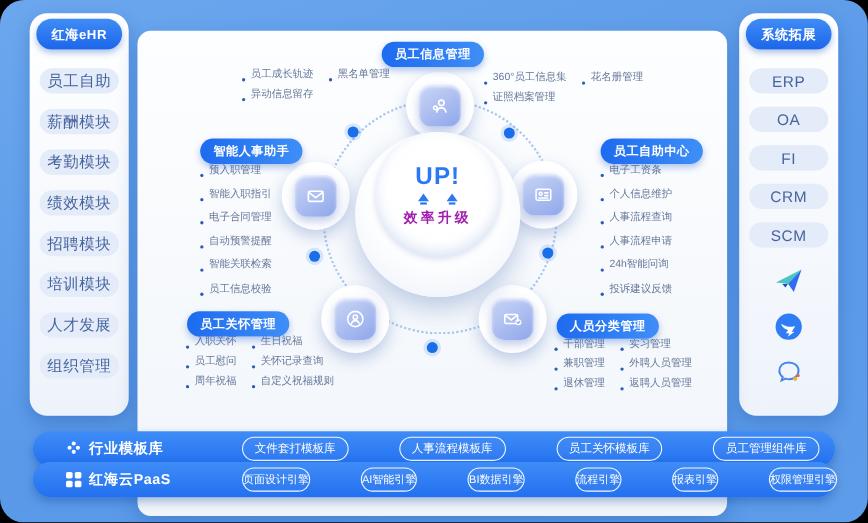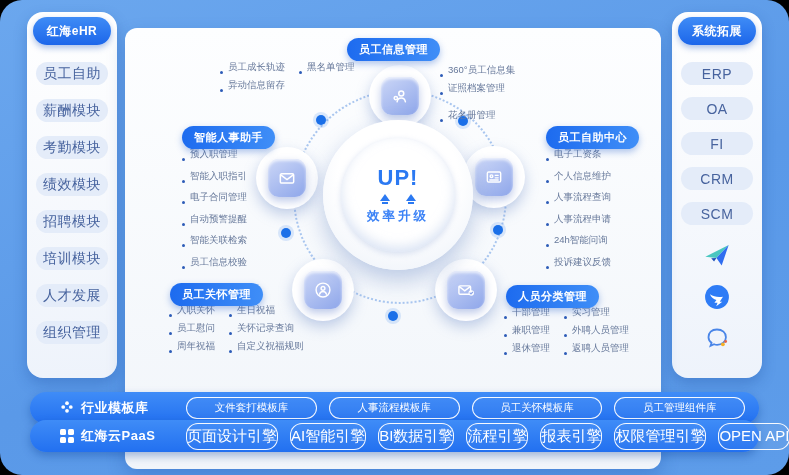--- a/index.html
+++ b/index.html
@@ -52,21 +52,21 @@
   .b-left{left:57px;top:98px;}
   .b-right{left:421px;top:98px;}
   .b-bl{left:45px;top:255px;}
   .b-br{left:381px;top:257px;}
   .li{display:flex;align-items:flex-end;gap:5px;font-size:9.5px;color:#66789a;white-space:nowrap;}
   .li .dot{width:3px;height:3px;border-radius:50%;background:#2d5cb8;flex-shrink:0;}
   .vlist{position:absolute;display:flex;flex-direction:column;gap:8.5px;z-index:5;}
   .cols{position:absolute;display:flex;gap:14px;z-index:5;}
   .cols .col{display:flex;flex-direction:column;gap:5px;}
   .l-topleft{left:95px;top:33px;}
-  .l-topright{left:315px;top:36px;flex-direction:column;}
+  .l-topright{left:315px;top:36px;}
   .l-left{left:57px;top:120px;}
   .l-right{left:421px;top:120px;}
   .l-bl{left:44px;top:276px;}
   .l-br{left:379px;top:278px;}
   
   .ring{
     position:absolute;left:168px;top:62px;width:210px;height:210px;border-radius:50%;
     border:2px dotted #a9c6ef;z-index:1;
   }
   .node{
@@ -81,50 +81,51 @@
   .tile{
     width:38px;height:38px;border-radius:11px;
     background:linear-gradient(145deg,#ccd7f7 0%,#8ea6ea 100%);
     box-shadow:inset 0 2px 3px rgba(255,255,255,.7),0 4px 9px rgba(90,120,200,.4);
     display:flex;align-items:center;justify-content:center;
   }
   .center-outer{
     position:absolute;left:198px;top:92px;width:150px;height:150px;border-radius:50%;z-index:4;
     background:radial-gradient(circle at 50% 38%,#ffffff 50%,#e9eff8 100%);
     box-shadow:0 10px 22px rgba(115,145,200,.45);
-    display:flex;align-items:center;justify-content:center;
+    display:flex;justify-content:center;
   }
   .center-inner{
     width:114px;height:114px;border-radius:50%;background:#fff;
     box-shadow:inset 0 -5px 12px rgba(190,205,235,.55),0 2px 6px rgba(160,180,220,.4);
     display:flex;flex-direction:column;align-items:center;justify-content:center;gap:2px;
   }
   .up-head{font-size:22px;font-weight:800;color:#2b79f2;letter-spacing:1px;}
   .up-arrows{display:flex;gap:16px;margin:1px 0 2px 0;}
   .up-arrow{display:flex;flex-direction:column;align-items:center;gap:1px;}
   .up-arrow .tri{width:0;height:0;border-left:5px solid transparent;border-right:5px solid transparent;border-bottom:7px solid #2b79f2;}
   .up-arrow .stem{width:6px;height:2.5px;background:#2b79f2;}
-  .up-sub{font-size:12.5px;font-weight:bold;color:#3b82f6;letter-spacing:3px;}
+  .up-sub{font-size:12.5px;font-weight:bold;color:#a21caf;letter-spacing:3px;}
   
   .bar{
     position:absolute;left:30px;width:729px;height:32px;border-radius:16px;
     background:linear-gradient(180deg,#3f8cf7,#2270f0);
     box-shadow:0 4px 9px rgba(10,60,150,.35);
     display:flex;align-items:center;box-sizing:border-box;padding:0 14px 0 30px;
   }
   .bar1{top:392px;}
   .bar2{top:420px;}
   .bar-label{display:flex;align-items:center;gap:7px;color:#fff;font-weight:bold;font-size:13px;width:126px;flex-shrink:0;letter-spacing:.5px;}
   .bar-pills{flex:1;display:flex;gap:12px;}
   .bar-pill{
     flex:1;border:1.5px solid rgba(255,255,255,.95);border-radius:12px;color:#fff;
     font-size:10.5px;text-align:center;padding:3px 0;white-space:nowrap;cursor:pointer;
     background:rgba(255,255,255,.04);
-  }
-  .bar2 .bar-pill{font-size:15px;}
+    margin-left:34px;
+  }
+  .bar2 .bar-pill{font-size:10px;}
   .grid-icon{display:grid;grid-template-columns:6px 6px;grid-template-rows:6px 6px;gap:2px;}
   .grid-icon i{background:#fff;border-radius:1.5px;}
 </style>
 </head>
 <body>
 
 <div class="stage">
 
   <div class="panel panel-left">
     <div class="panel-header">红海eHR</div>

